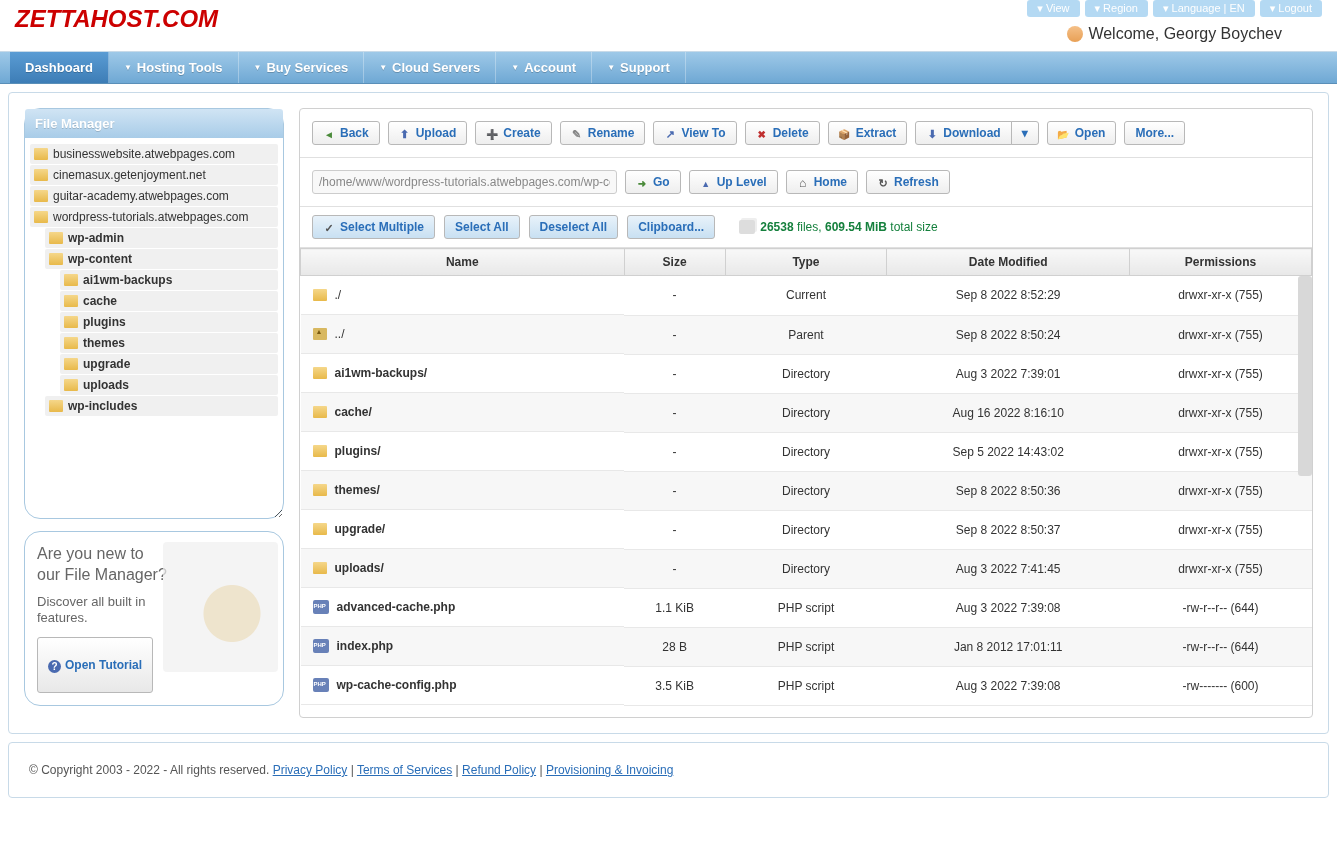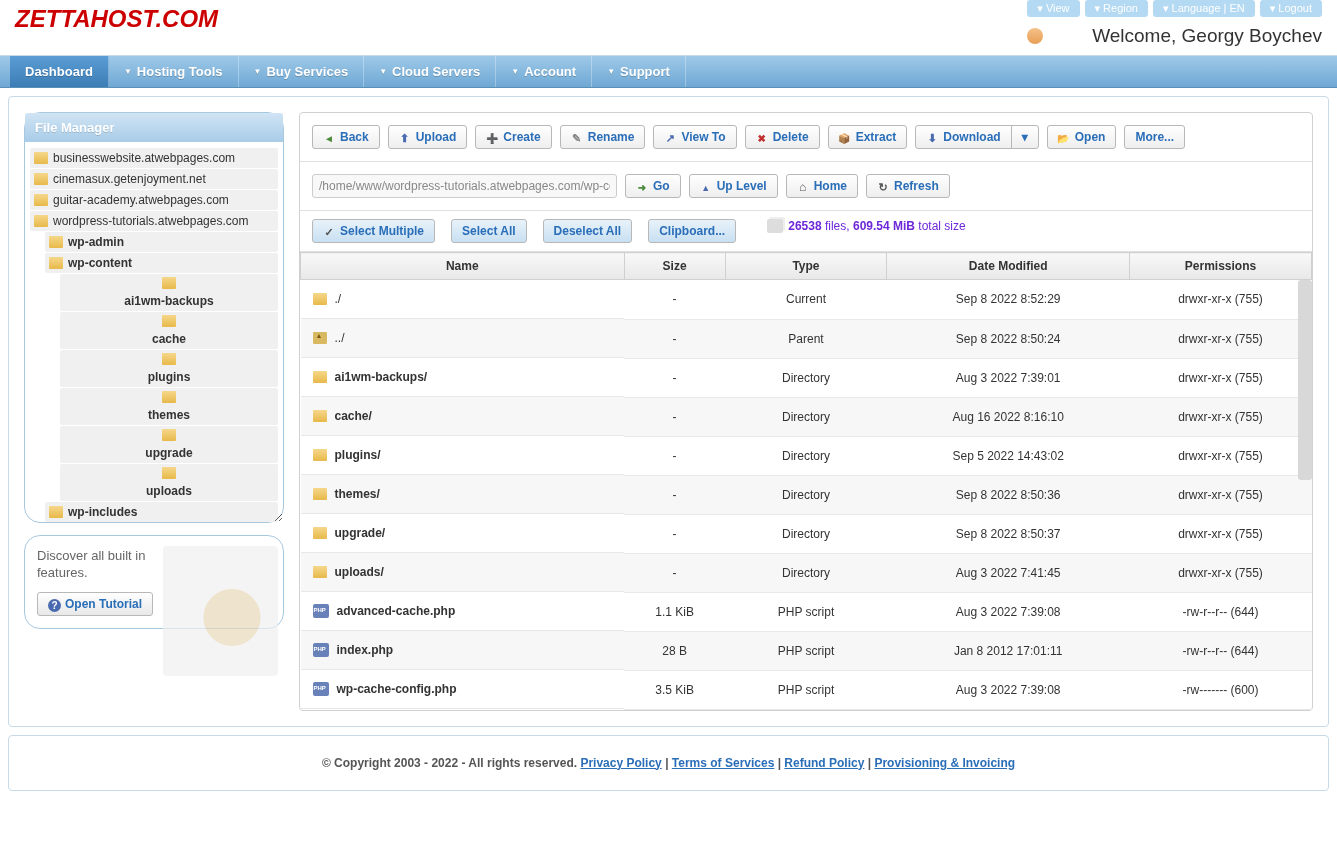--- a/index.html
+++ b/index.html
@@ -2,68 +2,68 @@
 <html><head>
 <meta charset="utf-8">
 <style>
 * { box-sizing: border-box; margin: 0; padding: 0; }
 body { font-family: Arial, sans-serif; font-size: 12px; color: #333; background: #fff; }
 .header-top { display: flex; justify-content: space-between; align-items: flex-start; padding: 0 15px; }
 .logo { font-size: 24px; font-weight: bold; color: #c00; font-style: italic; padding: 5px 0; }
 .top-right { text-align: right; }
 .top-buttons { display: flex; gap: 5px; justify-content: flex-end; }
 .top-btn { background: #6cb5e8; color: #fff; padding: 2px 10px; border-radius: 3px; font-size: 11px; cursor: pointer; opacity: 0.5; }
-.welcome { padding: 8px 0; font-size: 19px; display: flex; align-items: center; justify-content: space-between; gap: 5px; }
+.welcome { padding: 8px 0; font-size: 16px; display: flex; align-items: center; justify-content: center; gap: 5px; }
 .user-icon { width: 16px; height: 16px; background: linear-gradient(#f5c088, #e8a056); border-radius: 50%; display: inline-block; }
 .nav { background: linear-gradient(#9ec9e8, #6fa8d4); border-top: 1px solid #c8dae8; border-bottom: 1px solid #5a8fb8; display: flex; padding: 0 10px; }
 .nav-item { padding: 8px 15px; color: #fff; font-weight: bold; font-size: 13px; cursor: pointer; display: flex; align-items: center; gap: 5px; border-right: 1px solid rgba(255,255,255,0.3); text-shadow: 0 1px 0 rgba(0,0,0,0.2); justify-content: center; }
 .nav-item.active { background: linear-gradient(#5a9cd4, #3d7db6); }
 .nav-item .tri { font-size: 8px; }
 .main { display: flex; padding: 15px; gap: 15px; border: 1px solid #c8dae8; border-radius: 4px; margin: 8px; }
 .sidebar { width: 260px; flex-shrink: 0; }
 .panel { border: 1px solid #a8c8e0; border-radius: 16px; margin-bottom: 12px; background: #fff; }
 .panel-title { background: linear-gradient(#d0e4f4, #a8cce8); color: #fff; font-weight: bold; padding: 7px 10px; font-size: 13px; border-radius: 3px 3px 0 0; text-shadow: 0 1px 0 rgba(0,0,0,0.15); }
 .tree { padding: 5px; height: 380px; overflow: auto; resize: vertical; }
 .tree-item { padding: 3px 4px; display: flex; align-items: center; gap: 5px; cursor: pointer; border-radius: 2px; font-size: 12px; background: #f0f0f0; margin: 1px 0; }
 .folder-icon { width: 14px; height: 12px; background: linear-gradient(#f5d78a, #e8b94a); border-radius: 1px; display: inline-block; flex-shrink: 0; }
 .indent1 { margin-left: 15px; }
-.indent2 { margin-left: 30px; flex-direction: column; }
+.indent2 { margin-left: 30px; }
 .bold { font-weight: bold; }
 .promo { padding: 12px; position: relative; }
 .promo-title { font-size: 16px; color: #666; line-height: 1.3; margin-bottom: 8px; width: 130px; }
 .promo-text { font-size: 13px; color: #666; line-height: 1.3; margin-bottom: 10px; width: 130px; }
-.promo-btn { display: inline-flex; align-items: center; gap: 5px; background: linear-gradient(#fff, #e8e8e8); border: 1px solid #b8b8b8; border-radius: 3px; padding: 4px 10px; color: #2a6eb8; font-weight: bold; cursor: pointer; font-size: 12px; }
+.promo-btn { display: inline-flex; align-items: center; gap: 5px; background: linear-gradient(#fff, #e8e8e8); border: 1px solid #b8b8b8; border-radius: 3px; padding: 20px 10px; color: #2a6eb8; font-weight: bold; cursor: pointer; font-size: 12px; }
 .promo-img { position: absolute; right: 5px; top: 10px; width: 115px; height: 130px; background: radial-gradient(circle at 60% 55%, #e8d9b8 28px, transparent 29px), #f0f0f0; opacity: 0.7; border-radius: 4px; }
 .content { flex: 1; border: 1px solid #d0d0d0; border-radius: 4px; }
 .toolbar { padding: 12px; display: flex; gap: 8px; flex-wrap: wrap; border-bottom: 1px solid #e0e0e0; }
 .btn { display: inline-flex; align-items: center; gap: 5px; background: linear-gradient(#fff, #eee); border: 1px solid #b8b8b8; border-radius: 3px; padding: 4px 10px; color: #2a6eb8; font-weight: bold; cursor: pointer; font-size: 12px; }
 .btn-sel { background: linear-gradient(#e8f2fa, #c8e0f2); }
 .btn-group { display: flex; }
 .btn-group .btn { border-radius: 0; margin-left: -1px; }
 .btn-group .btn:first-child { border-radius: 3px 0 0 3px; margin-left: 0; }
 .btn-group .btn:last-child { border-radius: 0 3px 3px 0; }
 .pathbar { padding: 12px; display: flex; gap: 8px; align-items: center; border-bottom: 1px solid #e0e0e0; }
 .path-input { flex: 0 0 305px; padding: 4px 6px; border: 1px solid #ccc; border-radius: 3px; font-size: 12px; background: #f8f8f8; color: #888; }
-.selbar { padding: 8px 12px; display: flex; gap: 16px; align-items: flex-start; border-bottom: 1px solid #e0e0e0; }
-.stats { margin-left: 15px; color: #6d28d9; display: flex; align-items: center; gap: 5px; }
+.selbar { padding: 8px 12px; display: flex; gap: 9px; align-items: center; border-bottom: 1px solid #e0e0e0; }
+.stats { margin-left: 15px; color: #15803d; display: flex; align-items: center; gap: 5px; }
 .stack-icon { width: 16px; height: 14px; background: #ddd; border-radius: 2px; box-shadow: 2px -2px 0 #eee; display: inline-block; }
 .table-wrap { position: relative; }
 .table { width: 100%; border-collapse: collapse; }
 .table th { background: linear-gradient(#f8f8f8, #e8e8e8); border: 1px solid #d0d0d0; padding: 6px; font-size: 12px; font-weight: bold; text-align: center; }
 .table th:first-child { text-align: center; }
 .table td { border-bottom: 1px solid #e8e8e8; padding: 12px 8px; font-size: 12px; text-align: center; }
 .table td.name-cell { text-align: left; padding-left: 12px; }
 .table tr:nth-child(even) td { background: #f7f7f7; }
 .name-cell { display: flex; align-items: center; gap: 8px; }
 .php-icon { width: 16px; height: 14px; background: #6881b8; border-radius: 2px; display: inline-block; position: relative; }
 .php-icon::after { content: "PHP"; position: absolute; font-size: 6px; color: #fff; top: 3px; left: 1px; font-weight: bold; }
 .up-icon { width: 14px; height: 12px; background: #d8b860; border-radius: 1px; position: relative; display: inline-block; }
 .up-icon::after { content: "▲"; position: absolute; font-size: 7px; top: 0; left: 3px; color: #7a5a10; }
 .scrollbar { position: absolute; right: 0; top: 28px; width: 14px; height: 200px; background: #d8d8d8; border-radius: 3px; }
-.footer { text-align: center; padding: 20px; margin: 8px; border: 1px solid #c8dae8; border-radius: 4px; font-size: 12px; color: #555; font-weight: bold; }
+.footer { padding: 20px; margin: 8px; border: 1px solid #c8dae8; border-radius: 4px; font-size: 12px; color: #555; }
 .footer a { color: #2a6eb8; text-decoration: underline; }
 .ico { display: inline-block; width: 12px; height: 12px; }
 .ico-back::before { content: "◄"; color: #4a8a3a; font-size: 10px; }
 .ico-upload::before { content: "⬆"; color: #4a6ab0; font-size: 11px; }
 .ico-create::before { content: "➕"; color: #4a6ab0; font-size: 10px; }
 .ico-rename::before { content: "✎"; color: #888; font-size: 11px; }
 .ico-move::before { content: "↗"; color: #4a6ab0; font-size: 11px; }
 .ico-delete::before { content: "✖"; color: #c03030; font-size: 10px; }
 .ico-extract::before { content: "📦"; font-size: 10px; }
 .ico-download::before { content: "⬇"; color: #4a6ab0; font-size: 11px; }
@@ -175,20 +175,21 @@
           </div>
           <div class="tree-item indent1">
             <span class="folder-icon"></span>
             <span class="bold">wp-includes</span>
           </div>
         </div>
     </div>
     <div class="panel">
       <div class="promo">
         <div class="promo-img"></div>
+        <div class="promo-title">Are you new to our File Manager?</div>
         <div class="promo-text">Discover all built in features.</div>
         <button class="promo-btn">
             <span class="ico ico-help"></span>
             <span>Open Tutorial</span>
           </button>
       </div>
     </div>
   </div>
 
   <div class="content">

